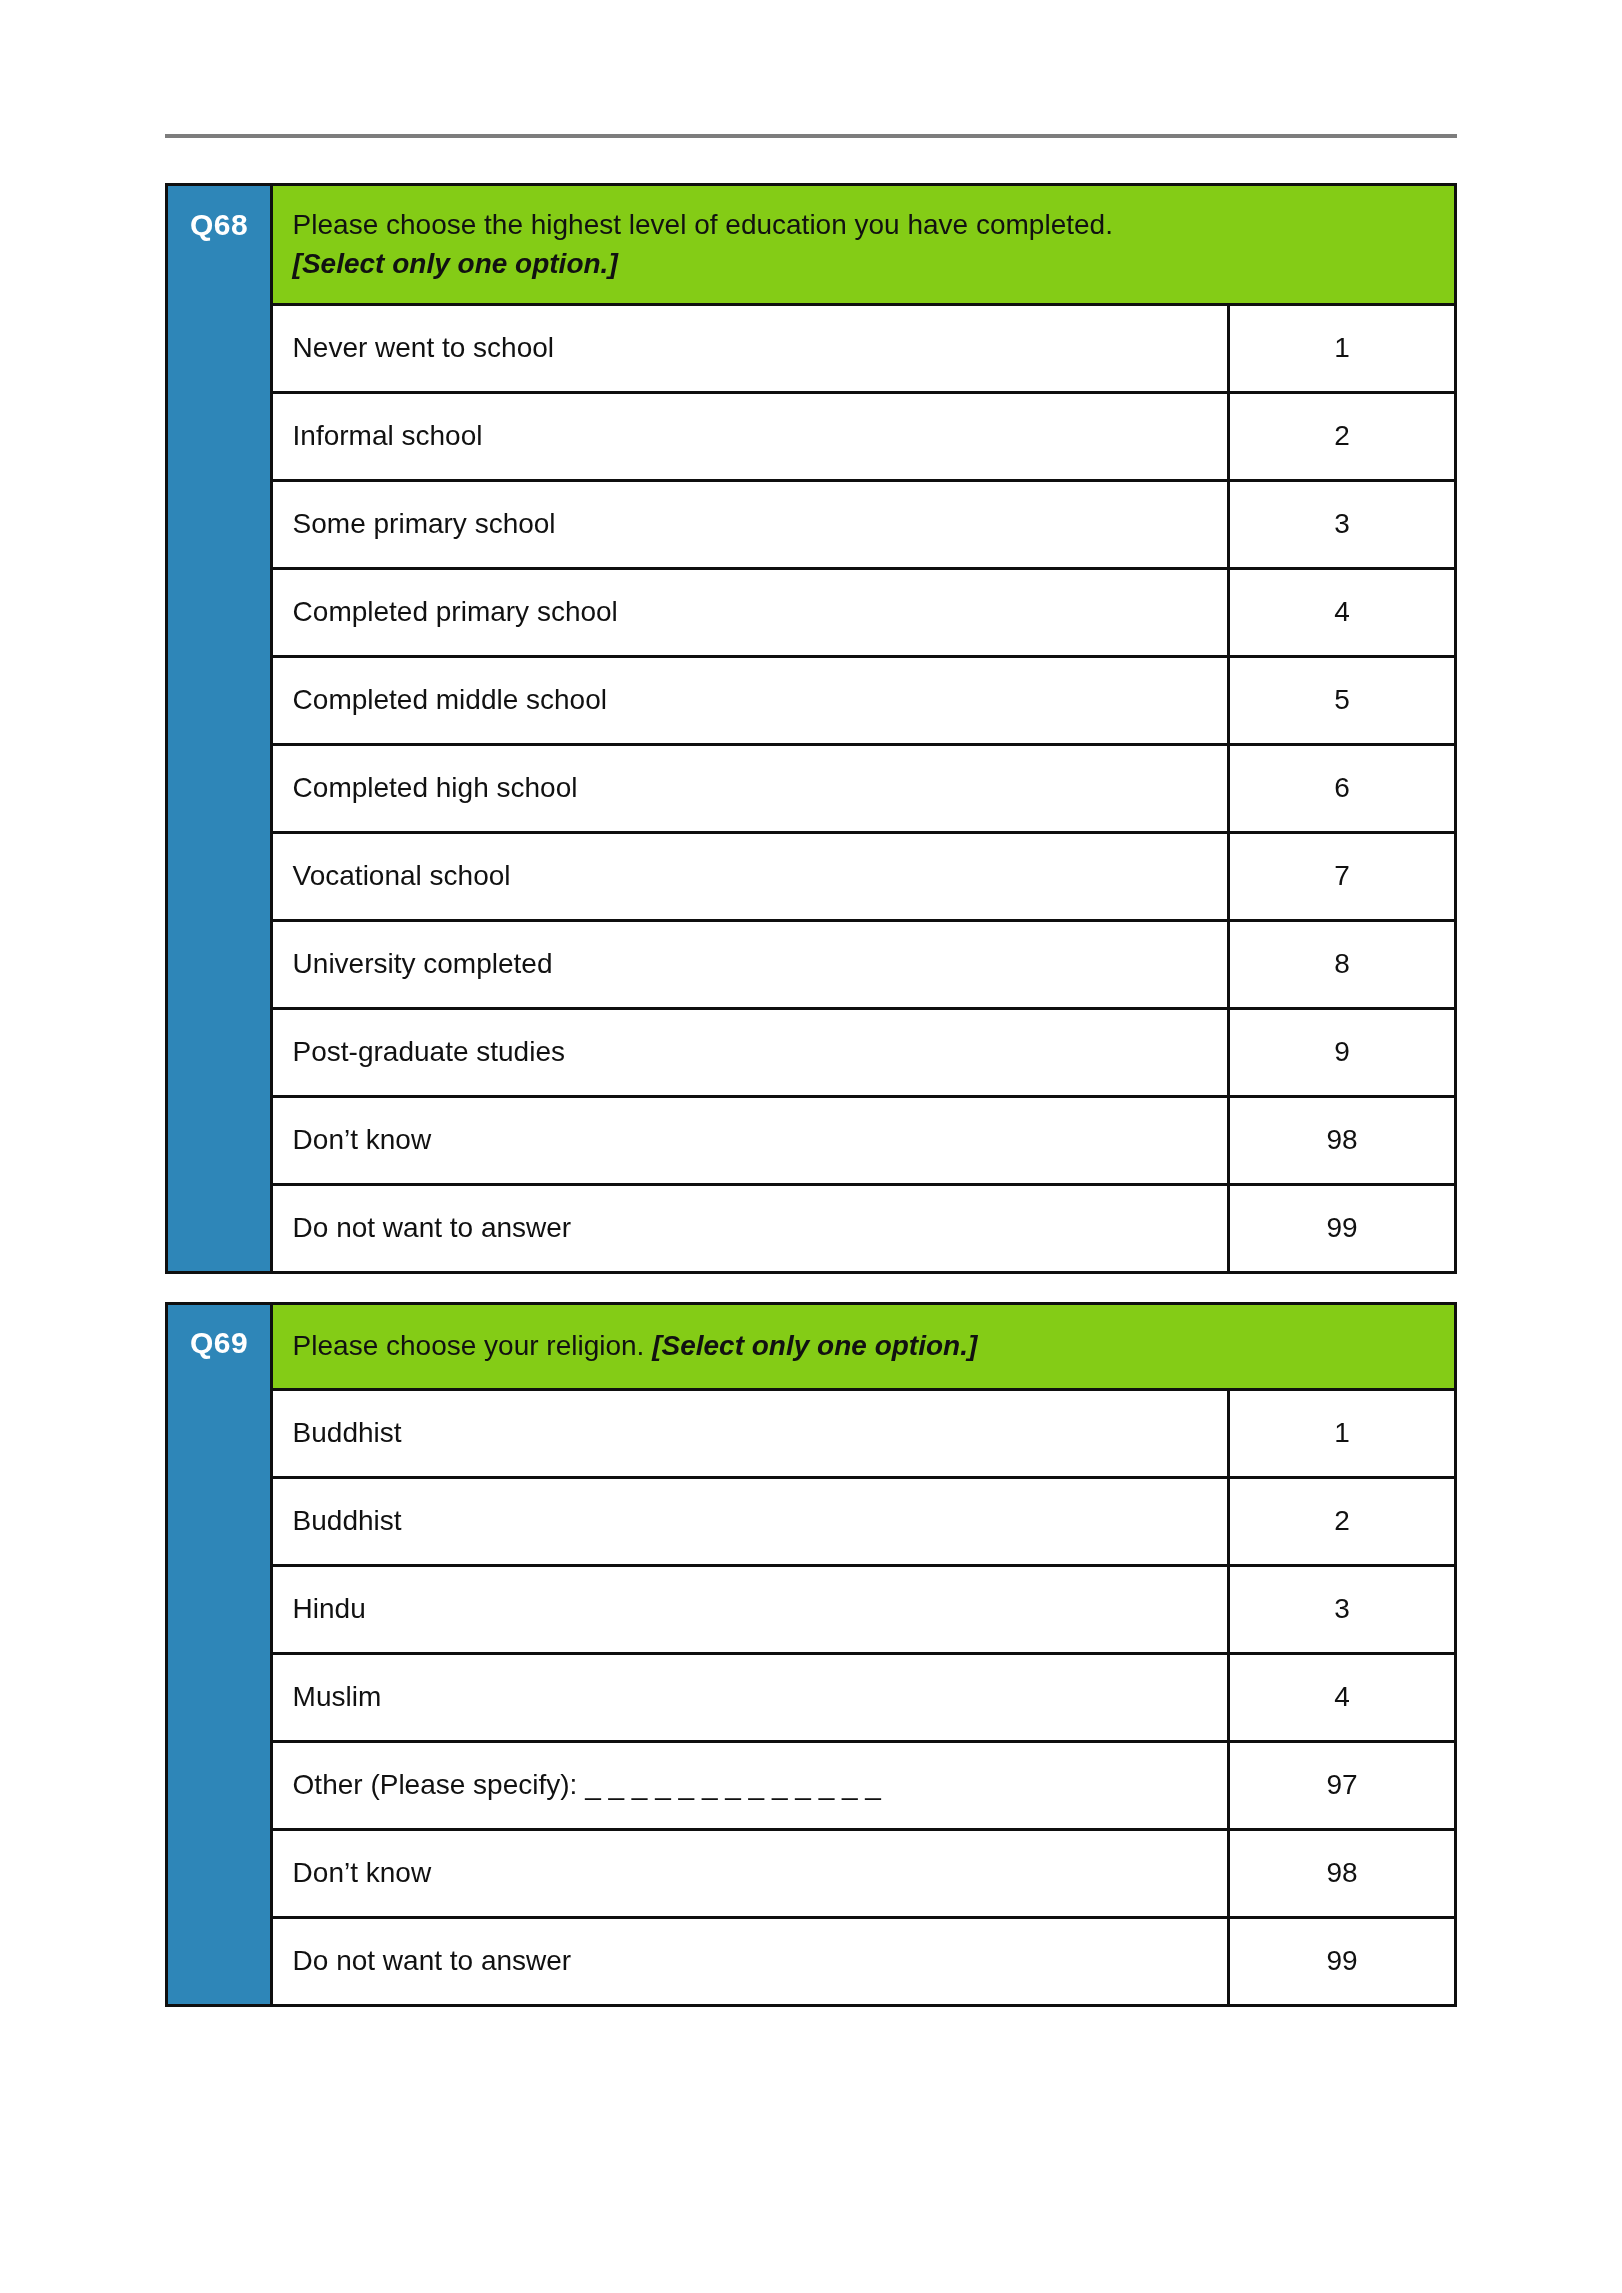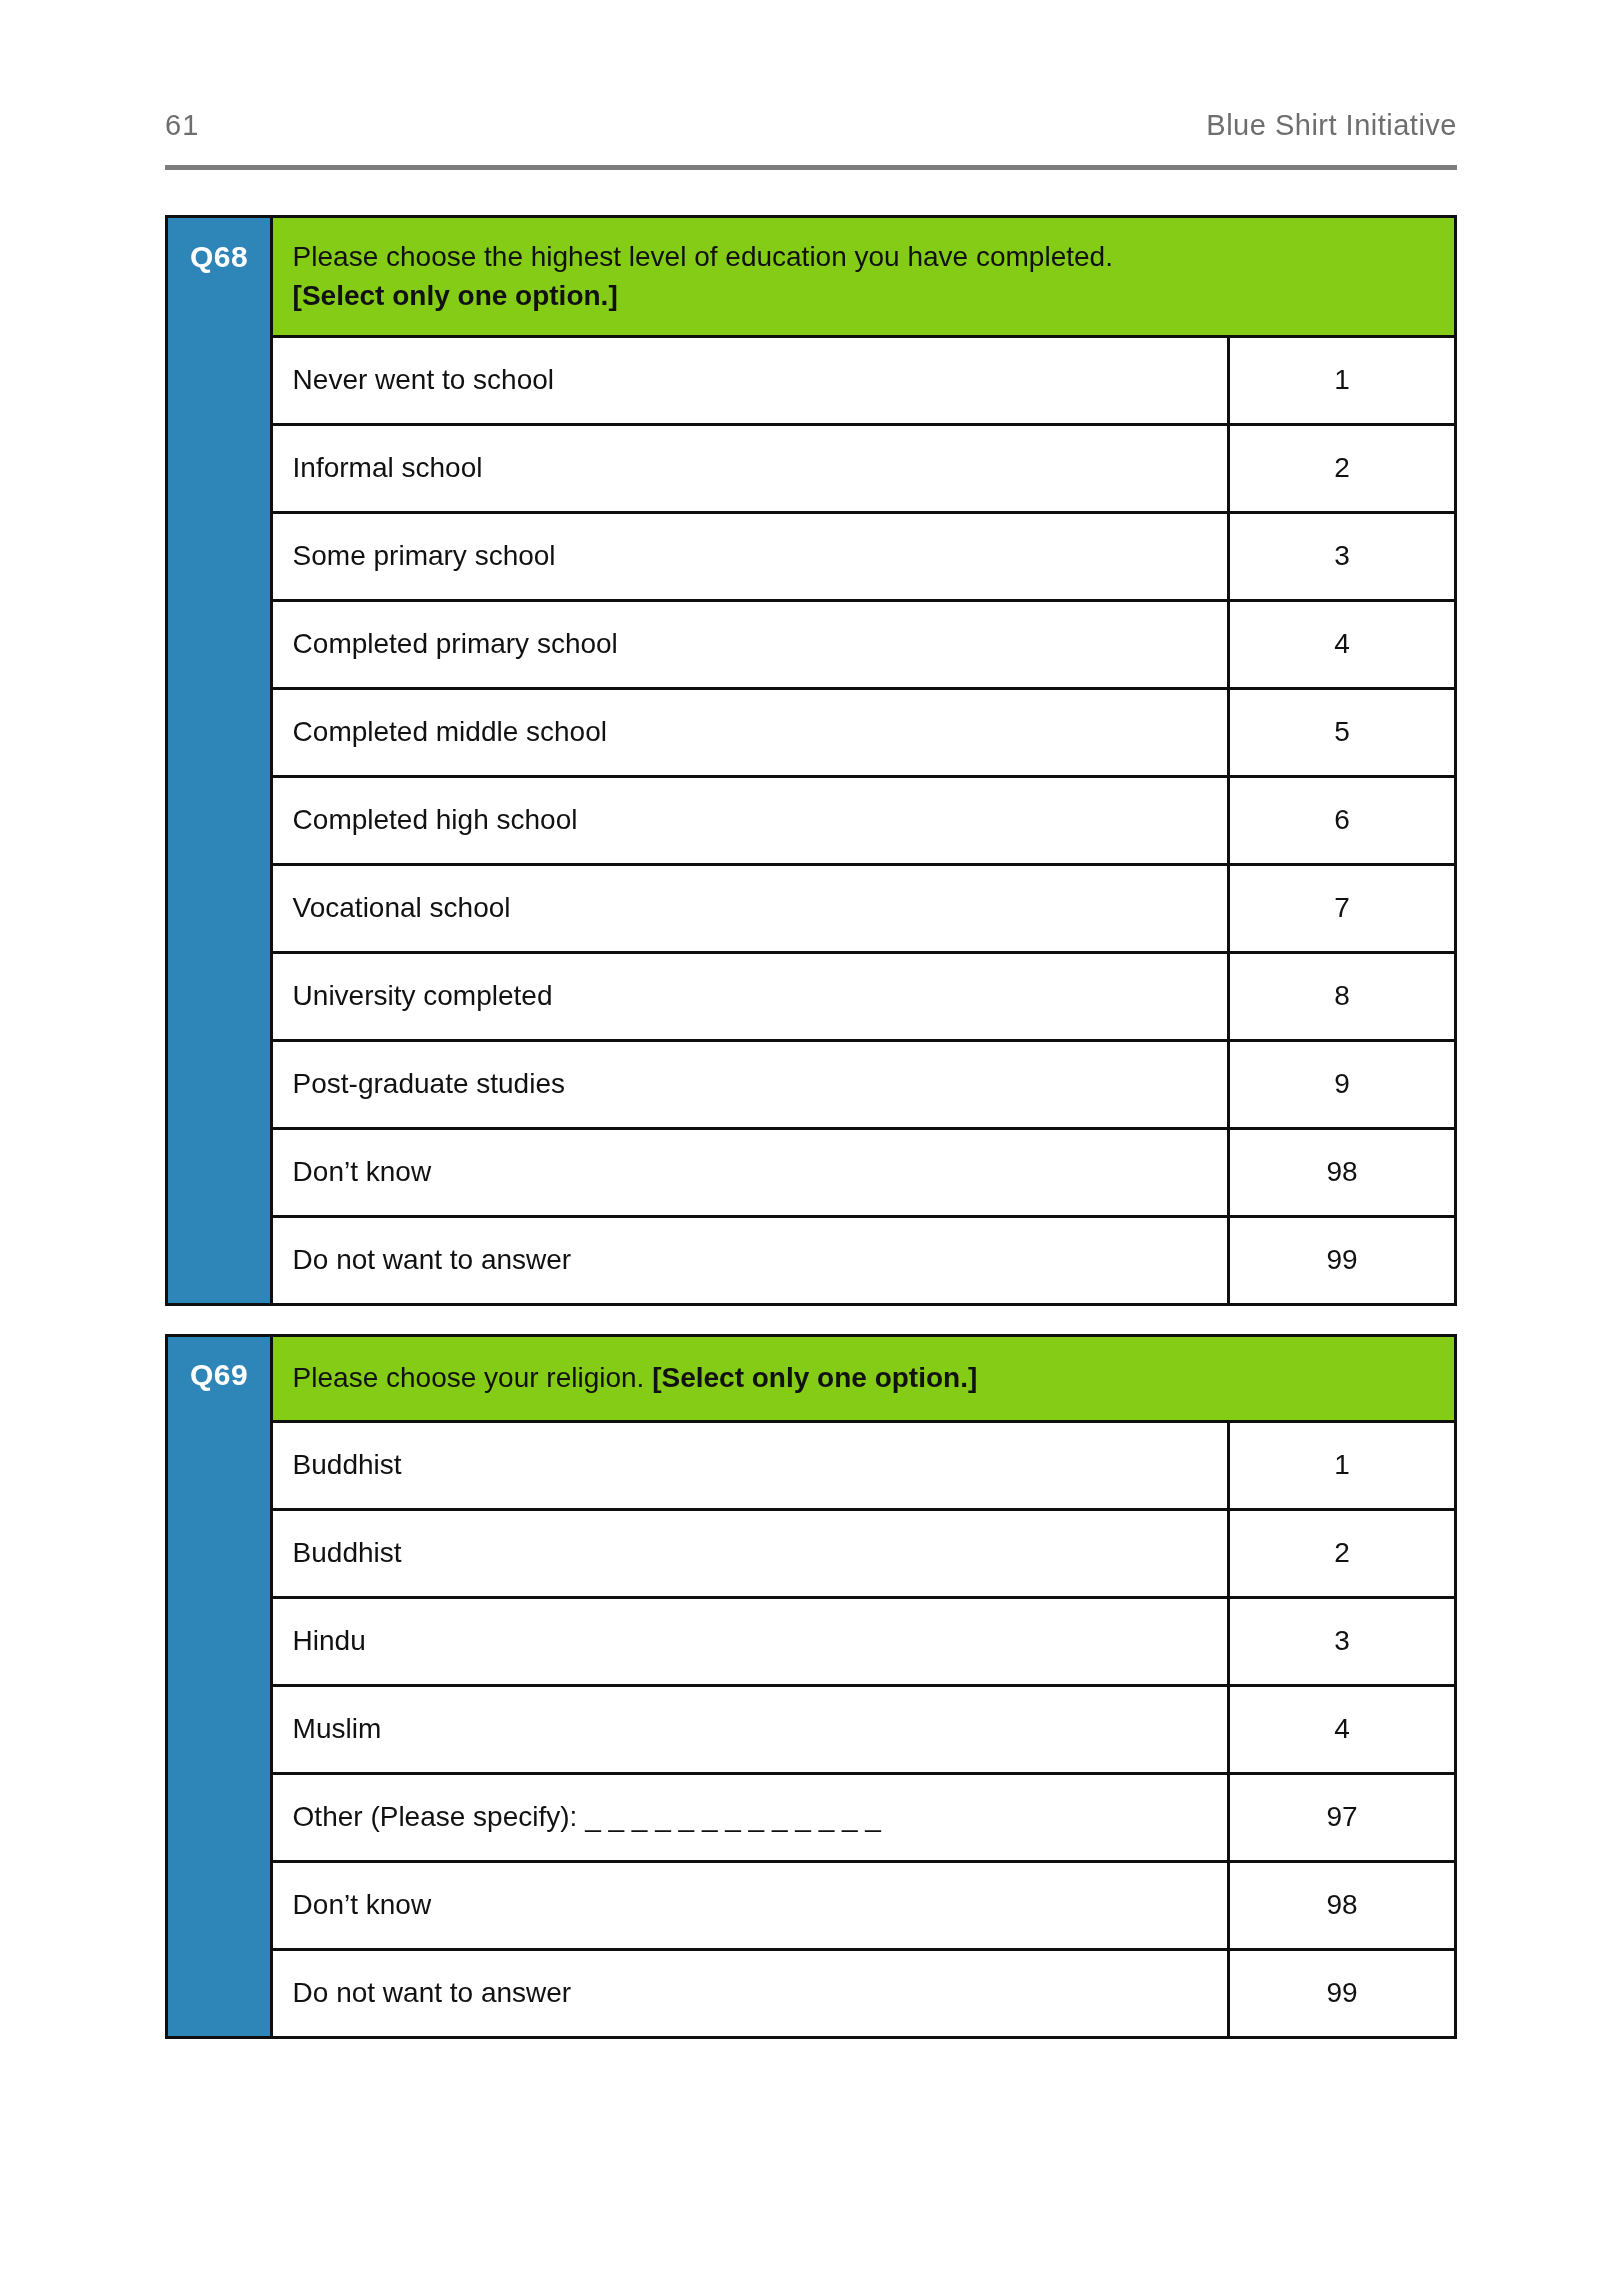--- a/index.html
+++ b/index.html
@@ -56,20 +56,21 @@
   }
   tr.question-row { height: 86px; }
   .question-cell {
     padding: 19.6px 25.5px 19.6px 19.6px;
     font-size: 28px;
     line-height: 1.38;
     background: #84cc16;
   }
   .qinstruction {
     font-weight: 700;
+    font-style: italic;
   }
   .qinstruction.block { display: block; }
   .qinstruction.inline { display: inline; }
   tr.option-row { height: 88px; }
   .option-label {
     padding-left: 19.6px;
     padding-right: 11.8px;
     font-size: 28px;
     vertical-align: middle;
     background: #ffffff;
@@ -78,24 +79,20 @@
     text-align: center;
     font-size: 28px;
     vertical-align: middle;
     background: #ffffff;
   }
 </style>
 </head>
 <body>
 
 <div class="page">
-  <div class="page-header">
-    <span class="page-number">61</span>
-    <span class="doc-title">Blue Shirt Initiative</span>
-  </div>
   <div class="header-rule"></div>
   <div class="questions" id="questions">
   <table class="question-table">
     <colgroup>
       <col style="width:105px">
       <col>
       <col style="width:227px">
     </colgroup>
     <tbody>
       <tr class="question-row">

